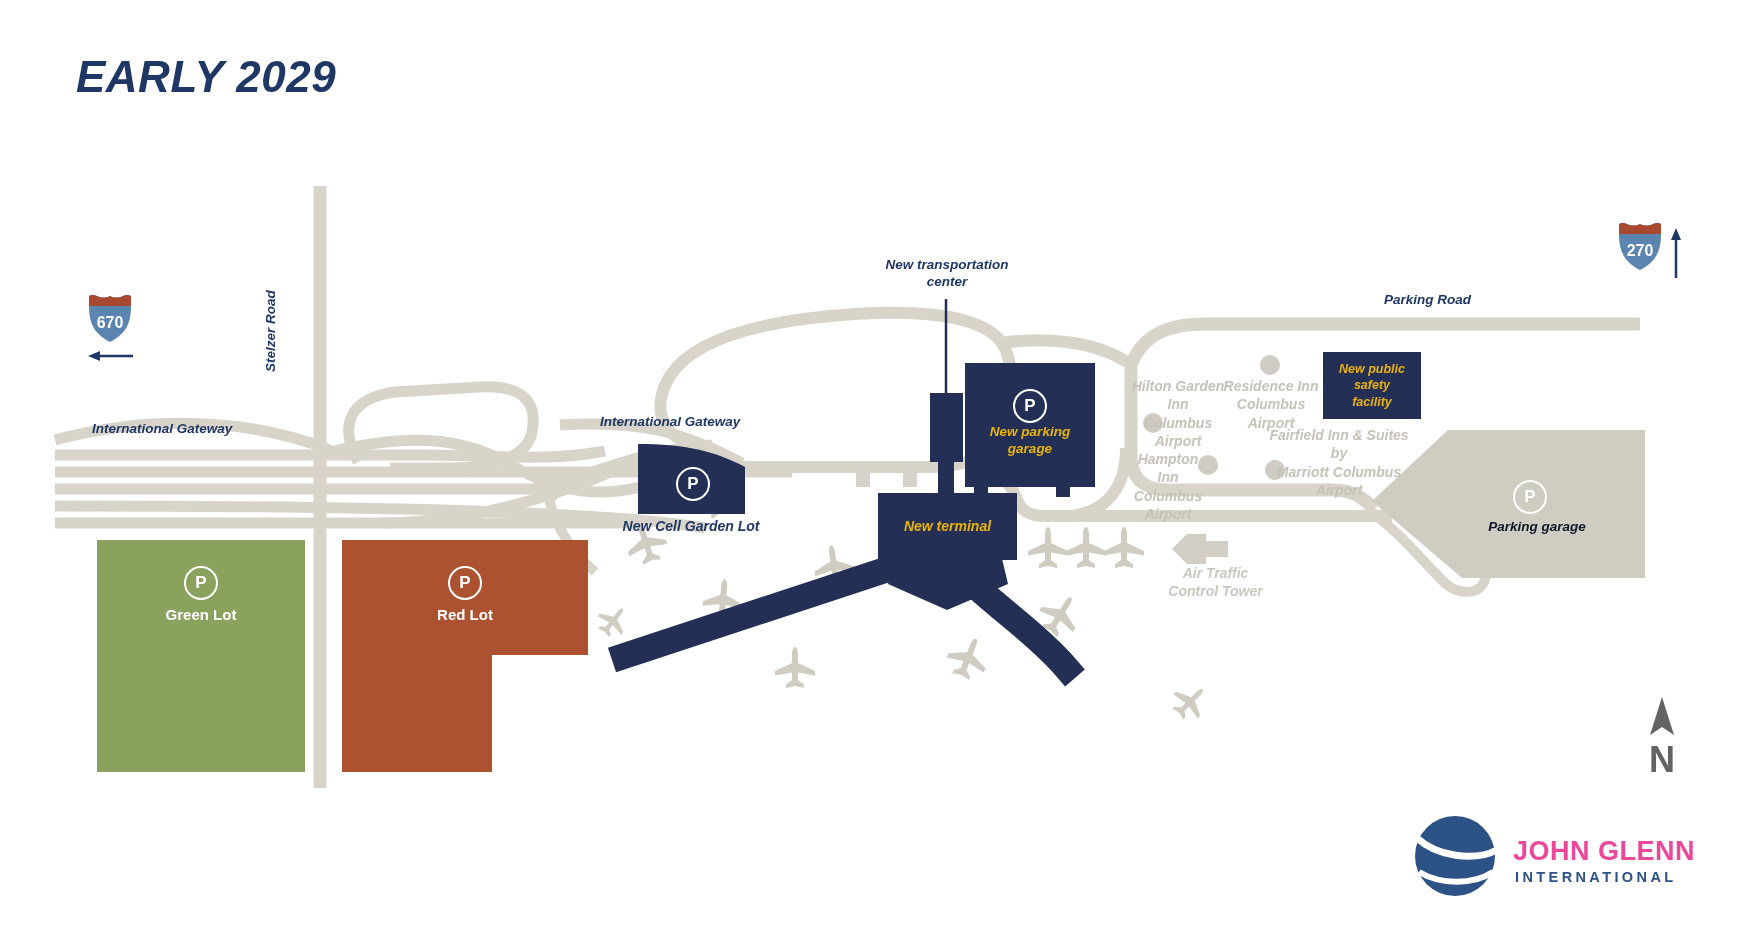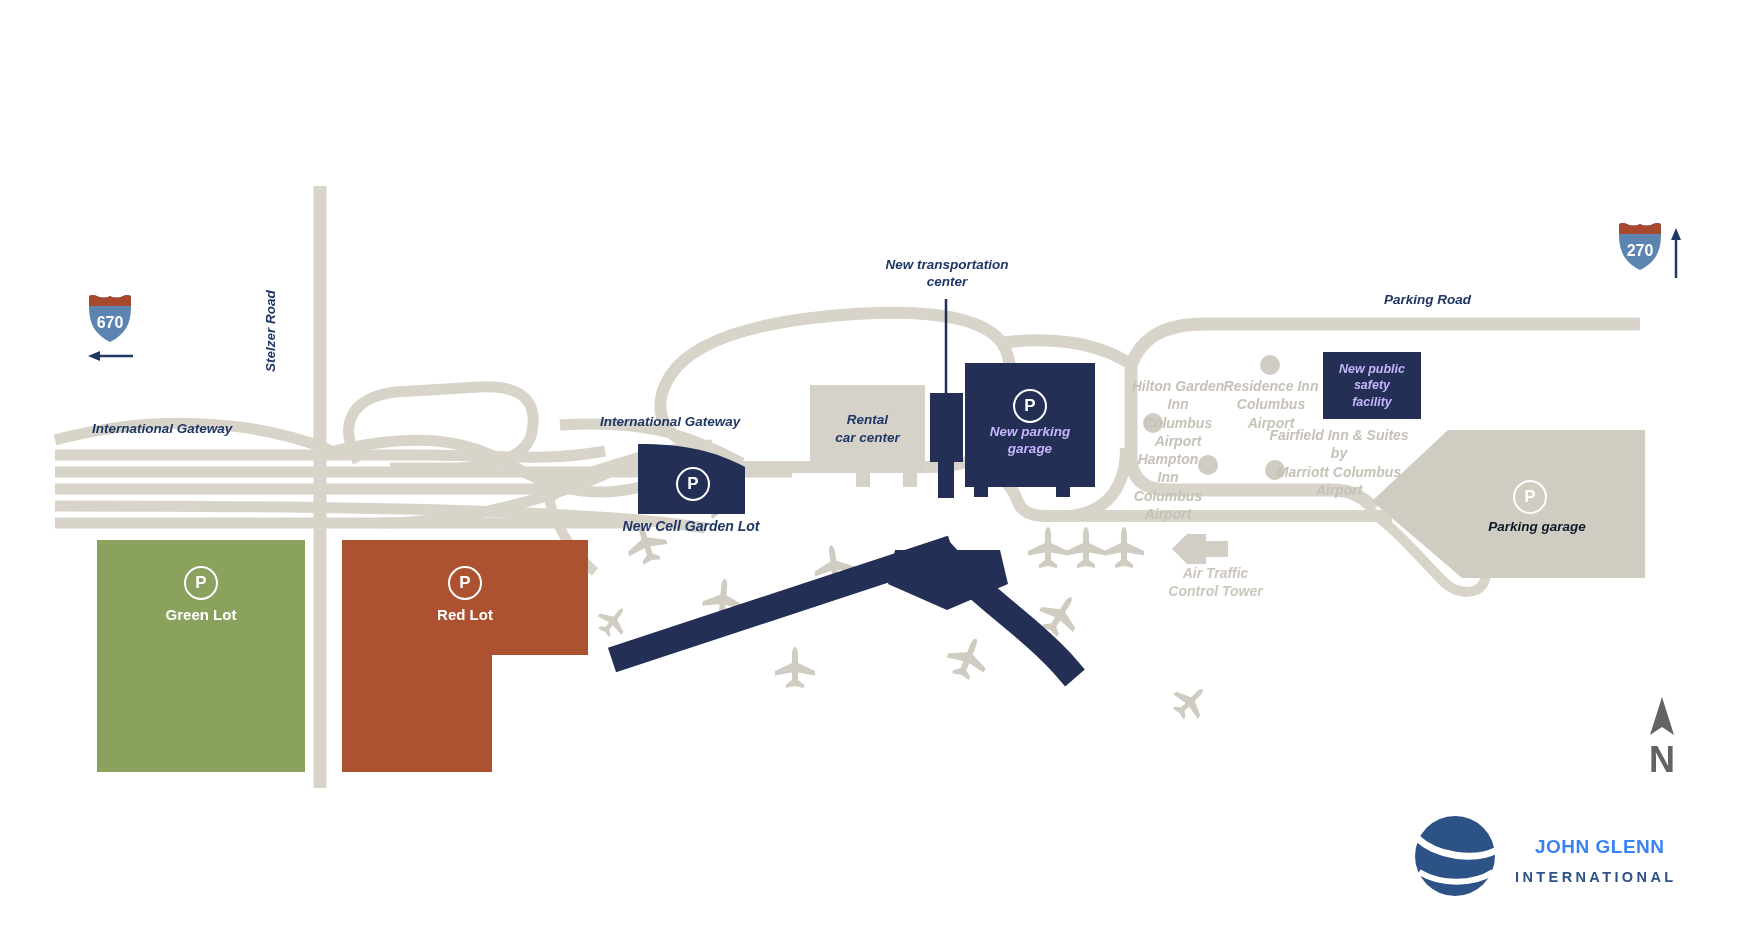--- a/index.html
+++ b/index.html
@@ -12,25 +12,25 @@
   .nowrap{white-space:nowrap;}
   .ctr{text-align:center;}
   .white{color:#0f172a;}
   .muted{color:#c6c2b8;font-size:14px;font-weight:700;line-height:1.32;}
   .box{position:absolute;display:flex;flex-direction:column;align-items:center;}
   .navy{background:#232f55;}
   .p-badge{width:30px;height:30px;border:2.5px solid #fff;border-radius:50%;
            color:#fff;font-weight:700;font-size:17px;font-style:normal;
            display:flex;align-items:center;justify-content:center;flex:none;}
   .lot-label{color:#fff;font-size:15px;font-weight:700;margin-top:6px;}
-  .box-label{color:#c4b5fd;font-style:italic;font-weight:700;font-size:13.5px;
+  .box-label{color:#eab308;font-style:italic;font-weight:700;font-size:13.5px;
              line-height:1.28;text-align:center;white-space:pre-line;}
   .title{font-size:44px;font-weight:800;font-style:italic;color:#1e3765;letter-spacing:.5px;}
   .rot90{transform:rotate(-90deg);transform-origin:0 0;}
-  .logo-name{font-size:19px;font-weight:800;color:#3b82f6;letter-spacing:.5px;margin-left:22px;}
+  .logo-name{font-size:27px;font-weight:800;color:#ec4899;letter-spacing:.5px;}
   .logo-sub{font-size:14.5px;font-weight:700;color:#2d5285;letter-spacing:3.4px;}
 </style>
 </head>
 <body>
 
 <div id="stage">
 
   <svg id="map-svg" width="1748" height="948" viewBox="0 0 1748 948">
     <defs>
       <path id="plane" d="M0,-21 C1.8,-21 3,-17 3,-13 L3,-5 L20,3 L20,7.5 L3,4.5 L3,12 L9,16.5 L9,20 L0,18 L-9,20 L-9,16.5 L-3,12 L-3,4.5 L-20,7.5 L-20,3 L-3,-5 L-3,-13 C-3,-17 -1.8,-21 0,-21 Z"></path>
@@ -136,42 +136,42 @@
     </g>
 
     <g>
       <circle cx="1455" cy="856" r="40" fill="#2d5285"></circle>
       <path d="M1417 838 C 1436 856, 1474 862, 1497 850" stroke="#fff" stroke-width="7" fill="none"></path>
       <path d="M1419 872 C 1441 885, 1473 885, 1493 872" stroke="#fff" stroke-width="6" fill="none"></path>
       <path d="M1434 820 C 1446 806, 1466 803, 1480 812 C 1465 800, 1442 804, 1434 820 Z" fill="#fff"></path>
     </g>
   </svg>
 
+  <div class="abs title" style="left:76px;top:52px;">EARLY 2029</div>
 
   <div class="lbl nowrap rot90" style="left:262px;top:372px;">Stelzer Road</div>
   <div class="lbl nowrap" style="left:92px;top:420px;">International Gateway</div>
   <div class="lbl nowrap" style="left:600px;top:413px;">International Gateway</div>
   <div class="lbl nowrap" style="left:1384px;top:291px;">Parking Road</div>
 
   <div class="lbl ctr" style="left:878px;top:256px;width:138px;">New transportation
 center</div>
 
-  <div class="box" style="left:810px;top:385px;width:115px;height:87px;background:#d6d2c9;justify-content:center;">
-    <div class="lbl ctr" style="position:static;">Rental
-car center</div>
-  </div>
 
   <div class="box navy" style="left:930px;top:393px;width:33px;height:69px;"></div>
 
   <div class="box navy" style="left:965px;top:363px;width:130px;height:124px;">
     <div class="p-badge" style="margin-top:26px;">P</div>
     <div class="box-label" style="">New parking
 garage</div>
   </div>
 
+  <div class="box navy" style="left:878px;top:493px;width:139px;height:67px;justify-content:center;">
+    <div class="box-label" style="font-size:14px;">New terminal</div>
+  </div>
 
   <div class="box navy" style="left:1323px;top:352px;width:98px;height:67px;justify-content:center;">
     <div class="box-label" style="font-size:12.5px;line-height:1.3;">New public
 safety
 facility</div>
   </div>
 
   <div class="p-badge abs" style="left:676px;top:467px;">P</div>
   <div class="lbl ctr" style="left:613px;top:518px;width:156px;font-size:14px;">New Cell Garden Lot</div>
 

